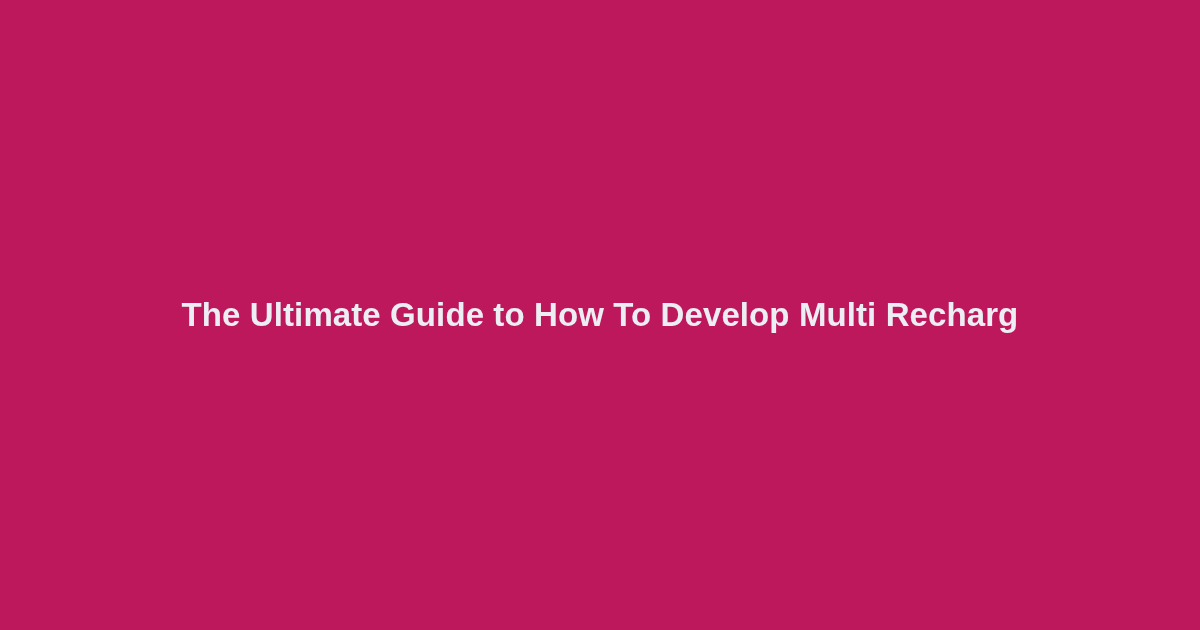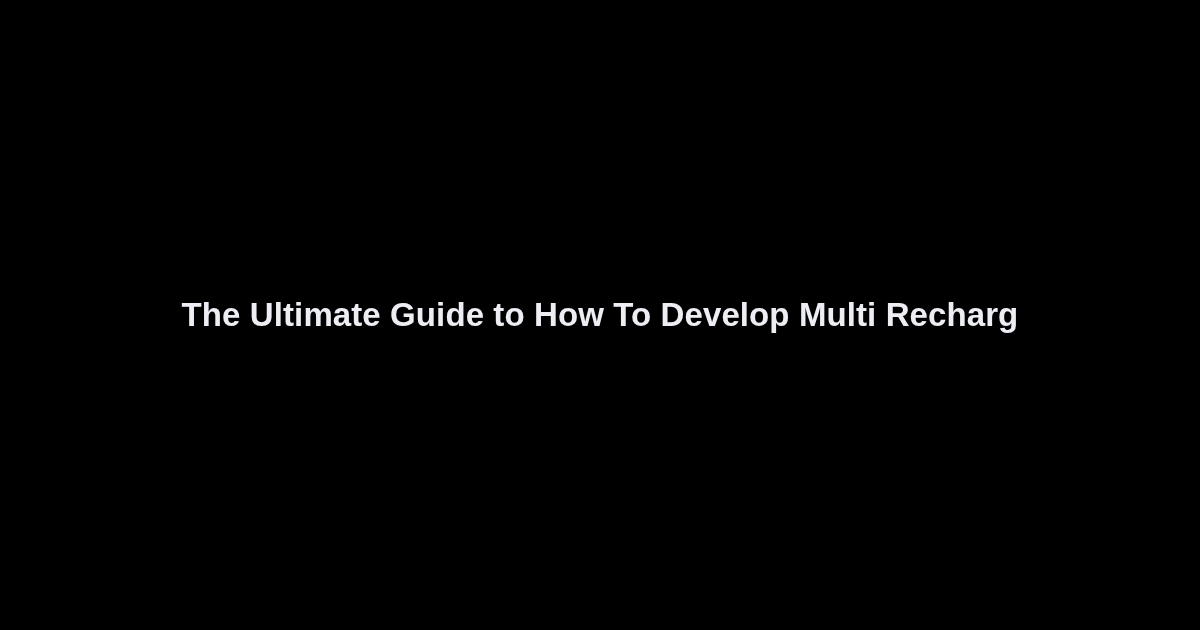--- a/index.html
+++ b/index.html
@@ -46,17 +46,17 @@
     white-space: nowrap;
     overflow: hidden;
     text-overflow: clip;
     text-rendering: optimizeLegibility;
     -webkit-font-smoothing: antialiased;
   }
 </style>
 </head>
 <body style="background-color: rgb(31, 64, 174);">
 
-<div class="og-card" style="background-color: #000000;">
+<div class="og-card" style="background-color: #be185d;">
   <div class="og-card__inner">
     <h1 class="og-card__title" style="color: rgb(237, 238, 244);">The Ultimate Guide to How To Develop Multi Recharg</h1>
   </div>
 </div>
 
 </body></html>

